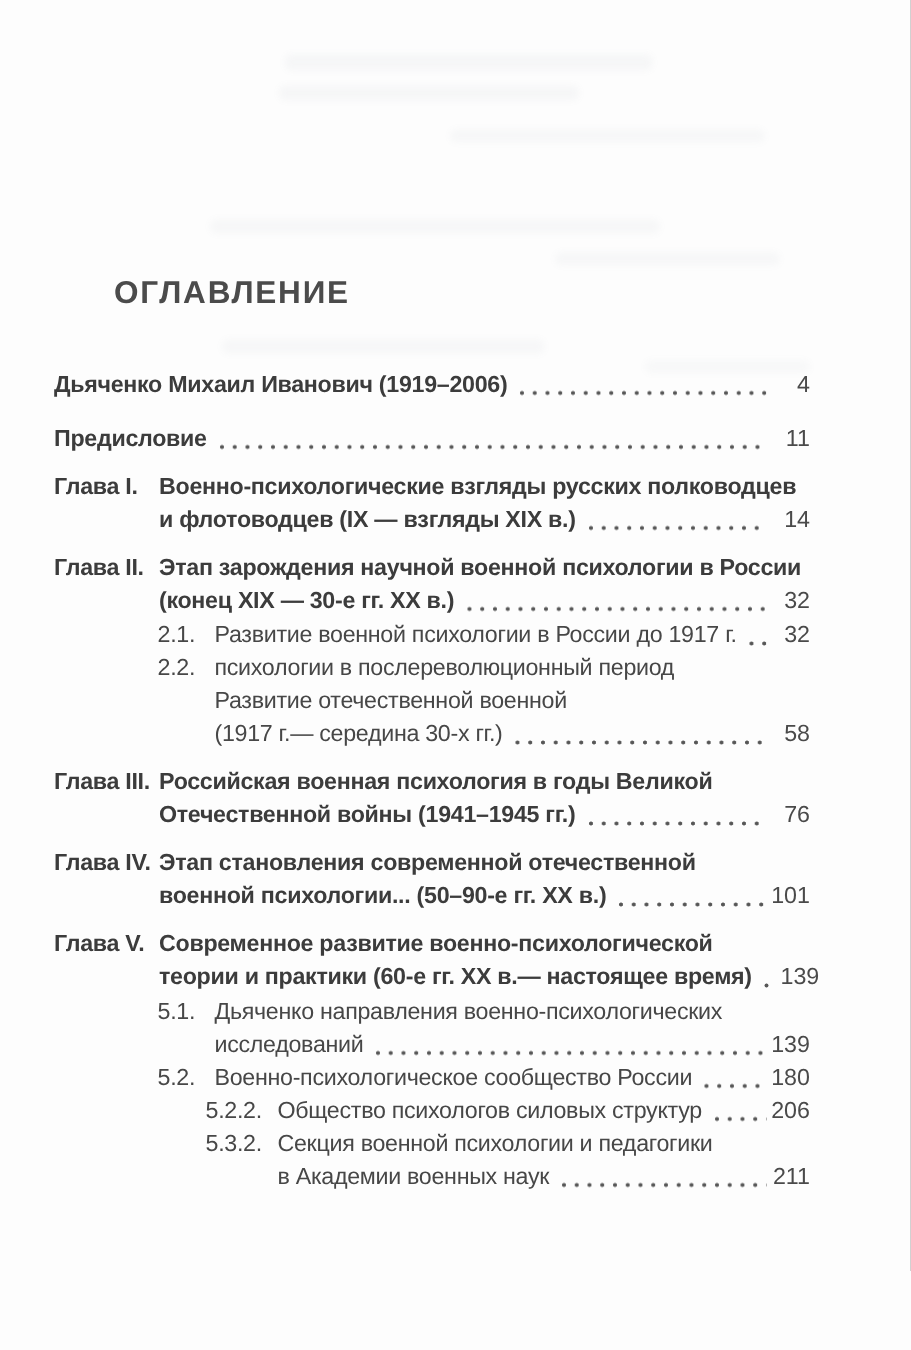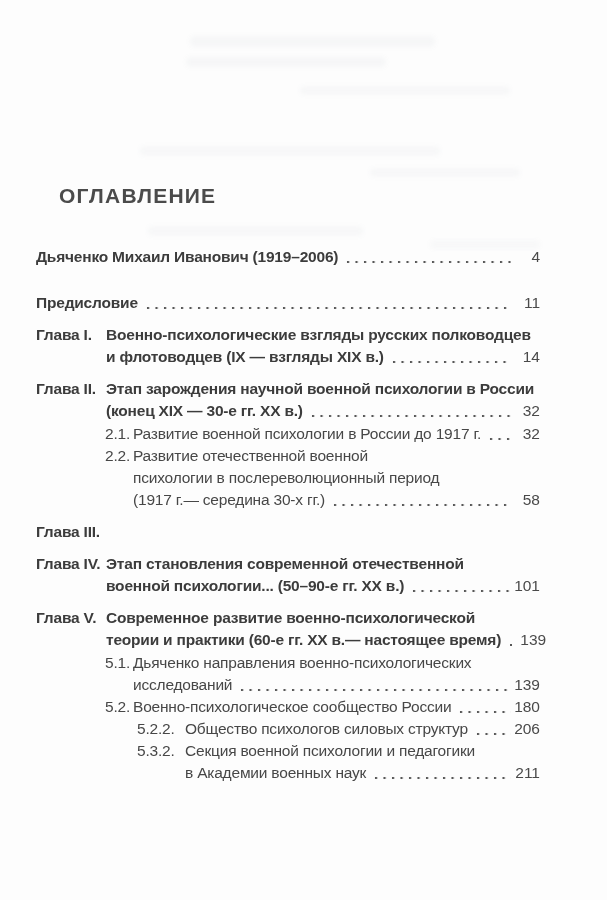--- a/index.html
+++ b/index.html
@@ -27,39 +27,39 @@
   .bleed.b1{left:190px;top:36px;width:245px;height:11px;}
   .bleed.b2{left:186px;top:57px;width:200px;height:10px;}
   .bleed.b3{left:300px;top:86px;width:210px;height:9px;opacity:0.05;}
   .bleed.b4{left:140px;top:146px;width:300px;height:10px;opacity:0.05;}
   .bleed.b5{left:370px;top:168px;width:150px;height:9px;opacity:0.05;}
   .bleed.b6{left:148px;top:226px;width:215px;height:10px;opacity:0.05;}
   .bleed.b7{left:430px;top:240px;width:110px;height:9px;opacity:0.045;}
 
   .title{
     position:absolute;
-    left:59px;top:184px;
+    left:76px;top:184px;
     font-size:21px;
     font-weight:700;
     letter-spacing:1.2px;
     color:#4b4b4b;
   }
   .toc{
     position:absolute;
     left:36px;right:67px;top:246px;
     font-size:15.5px;
     letter-spacing:-0.2px;
   }
   .entry{display:flex;align-items:flex-start;}
-  .entry + .entry.front{margin-top:24px;}
+  .entry + .entry.front{margin-top:14px;}
   .entry + .entry.chapter{margin-top:10px;}
   .entry.chapter + .entry.sub{margin-top:1px;}
   .entry .label{flex:0 0 auto;line-height:22px;}
   .entry.chapter .label{min-width:66px;margin-right:4px;white-space:nowrap;}
-  .entry.sub{padding-left:69px;}
+  .entry.sub{padding-left:69px;gap:10px;}
   .entry.sub .label{min-width:28px;}
   .entry.subsub{padding-left:101px;}
   .entry.subsub .label{min-width:48px;}
   .body{flex:1 1 auto;min-width:0;}
   .line{line-height:22px;white-space:nowrap;}
   .line.last{display:flex;align-items:flex-end;}
   .line .txt{flex:0 0 auto;}
   .b{font-weight:700;color:#3c3c3c;}
   .leader{
     flex:1 1 auto;
@@ -142,31 +142,39 @@
           <div class="line last">
             <span class="txt">Развитие военной психологии в России до 1917 г.</span>
             <span class="leader"></span>
             <span class="pg">32</span>
           </div>
         </div>
       </div>
       <div class="entry sub">
         <span class="label">2.2.</span>
         <div class="body">
+          <div class="line">психологии в послереволюционный период</div>
           <div class="line">Развитие отечественной военной</div>
-          <div class="line">психологии в послереволюционный период</div>
           <div class="line last">
             <span class="txt">(1917 г.— середина 30-х гг.)</span>
             <span class="leader"></span>
             <span class="pg">58</span>
           </div>
         </div>
       </div>
       <div class="entry chapter">
         <span class="label b">Глава III.</span>
+        <div class="body b">
+          <div class="line">Российская военная психология в годы Великой</div>
+          <div class="line last">
+            <span class="txt">Отечественной войны (1941–1945 гг.)</span>
+            <span class="leader"></span>
+            <span class="pg">76</span>
+          </div>
+        </div>
       </div>
       <div class="entry chapter">
         <span class="label b">Глава IV.</span>
         <div class="body b">
           <div class="line">Этап становления современной отечественной</div>
           <div class="line last">
             <span class="txt">военной психологии... (50–90-е гг. XX в.)</span>
             <span class="leader"></span>
             <span class="pg">101</span>
           </div>

